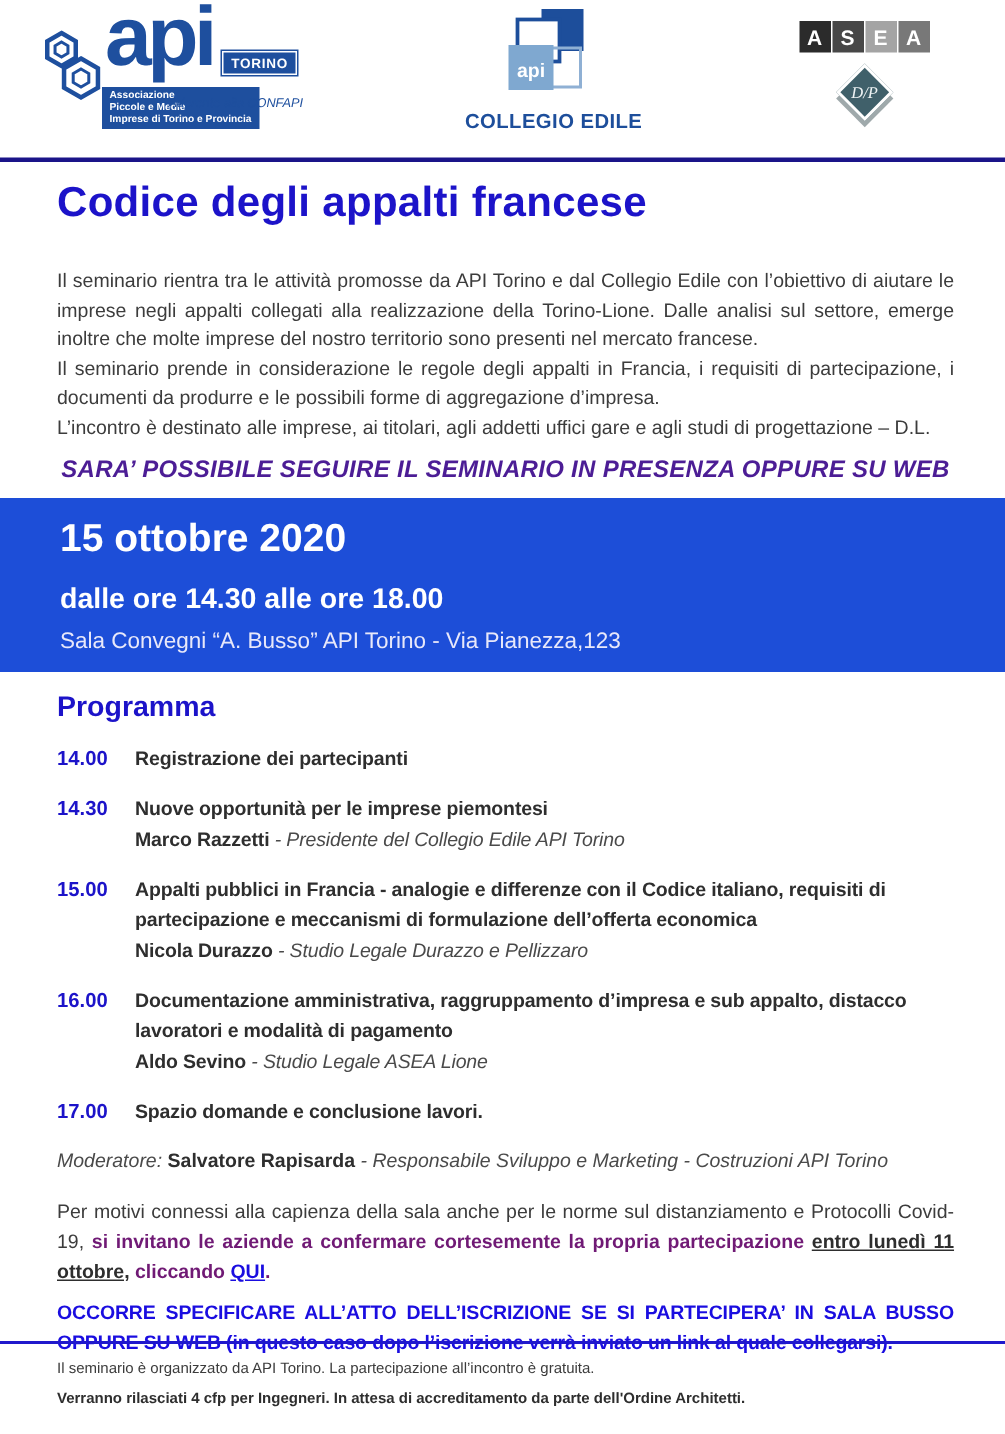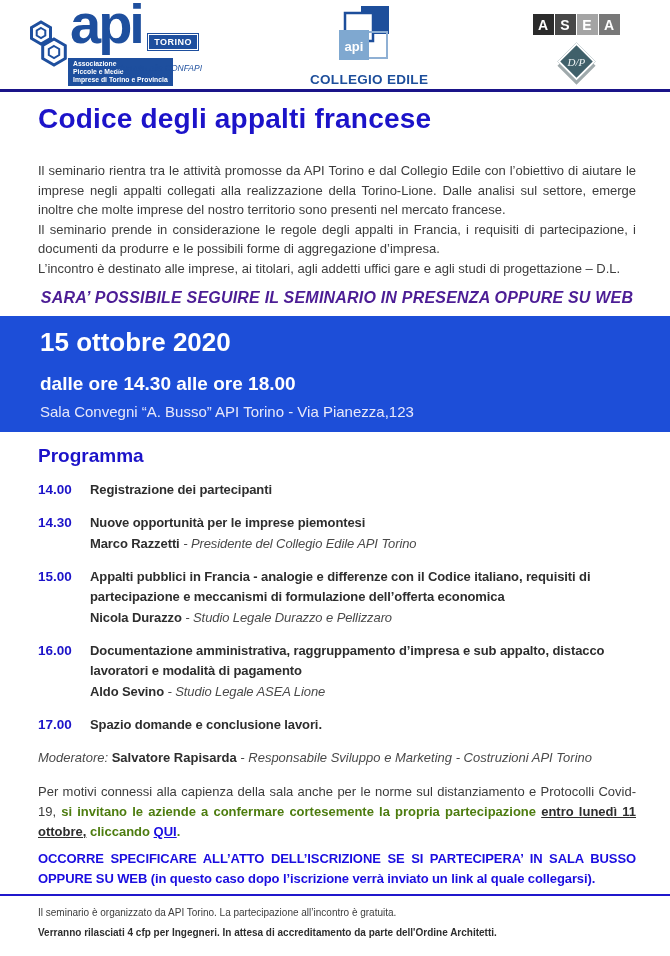--- a/index.html
+++ b/index.html
@@ -7,21 +7,21 @@
   body {
     width:670px; height:956px;
     font-family:"Liberation Sans", sans-serif;
     color:#3c3c3c;
     position:relative;
     overflow:hidden;
   }
 
   
   .header {
-    height:89px;
+    height:105px;
     display:flex;
     align-items:flex-start;
     justify-content:space-between;
     padding:8px 42px 0 28px;
   }
   .top-rule { height:3px; background:#1a1489; width:100%; }
 
   
   .api-logo { position:relative; width:172px; height:78px; }
   .api-hex { position:absolute; left:0; top:8px; }
@@ -127,21 +127,21 @@
     margin-top:15px; font-size:13px; color:#3c3c3c;
   }
   .moderator .label, .moderator .role { font-style:italic; color:#4a4a4a; }
   .moderator .name { font-weight:bold; color:#2e2e2e; }
 
   
   .reg-para {
     margin-top:17px; text-align:justify;
     font-size:13px; line-height:20px; color:#3c3c3c;
   }
-  .reg-bold { font-weight:bold; color:#4d7c0f; }
+  .reg-bold { font-weight:bold; color:#701a75; }
   .reg-underline { font-weight:bold; color:#2e2e2e; text-decoration:underline; }
   .reg-link {
     font-weight:bold; color:#1a0de0; text-decoration:underline; cursor:pointer;
   }
   .occorre {
     margin-top:7px; text-align:justify;
     font-weight:bold; font-size:13px; line-height:20px;
     color:#1a0de0; letter-spacing:-0.1px;
   }
 

